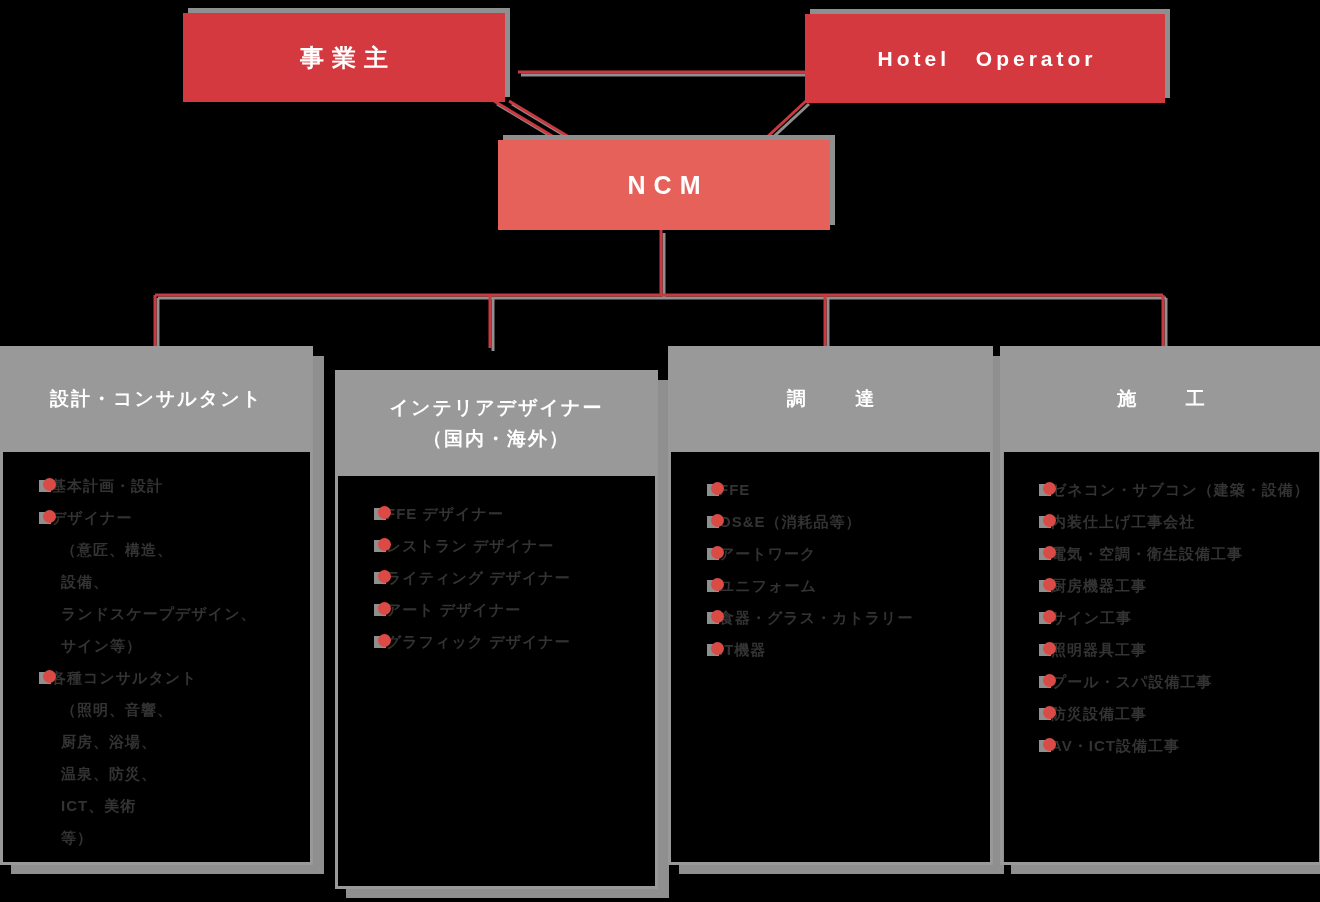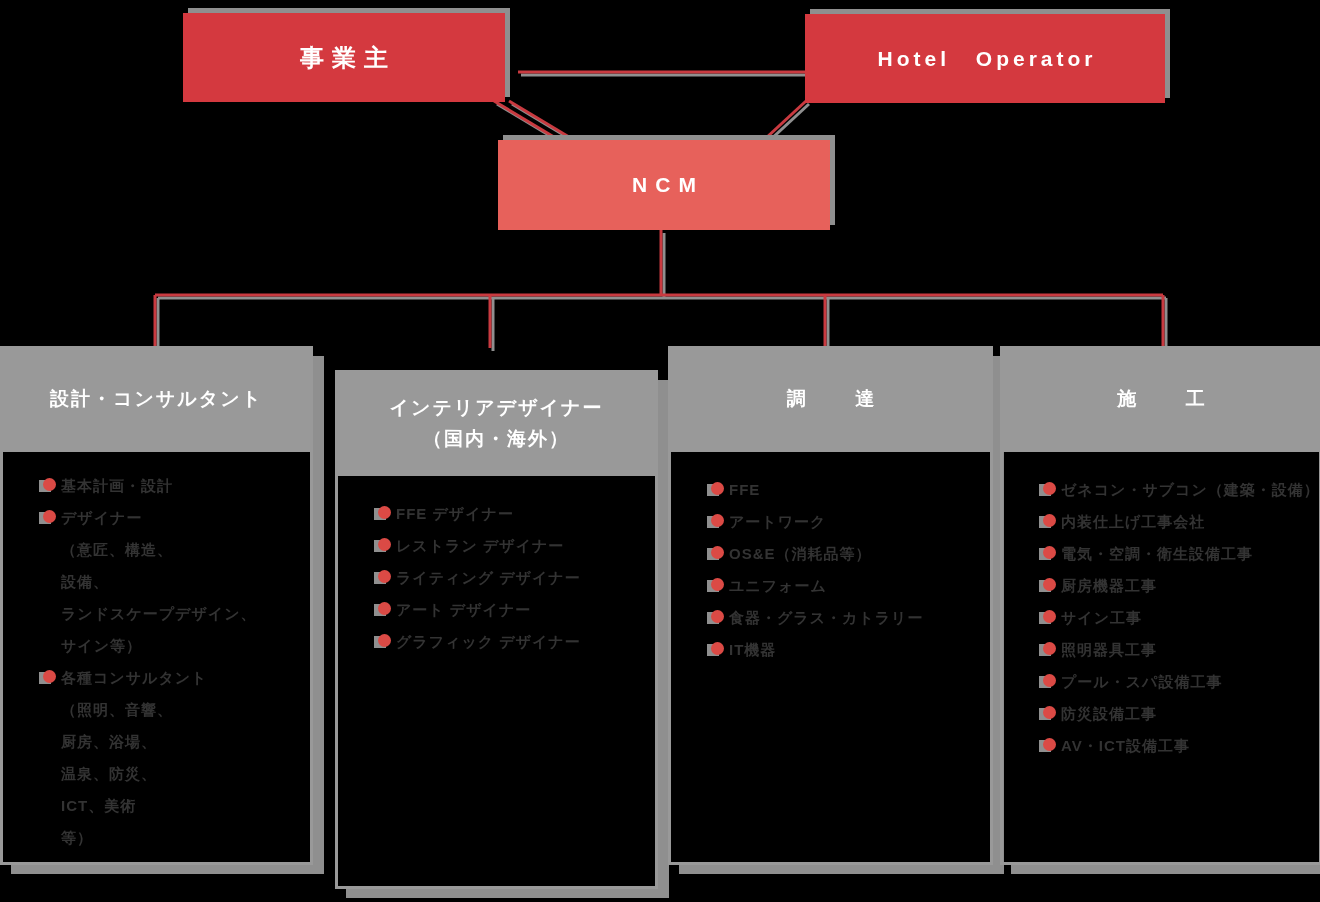--- a/index.html
+++ b/index.html
@@ -15,21 +15,21 @@
     box-shadow:5px -5px 0 #8F8F8F;
     display:flex;align-items:center;justify-content:center;
     color:#ffffff;font-weight:bold;
   }
   #box-owner{left:183px;top:13px;width:322px;font-size:24px;letter-spacing:8px;text-indent:8px;}
   #box-operator{left:805px;top:14px;width:360px;font-size:21px;letter-spacing:4px;word-spacing:16px;text-indent:4px;}
   #box-ncm{
     position:absolute;left:498px;top:140px;width:332px;height:90px;
     background:#E7615B;box-shadow:5px -5px 0 #8F8F8F;
     display:flex;align-items:center;justify-content:center;
-    color:#ffffff;font-weight:bold;font-size:21px;letter-spacing:8px;text-indent:8px;
+    color:#ffffff;font-weight:bold;font-size:25px;letter-spacing:8px;text-indent:8px;
   }
   
   #connectors{position:absolute;left:0;top:0;width:1320px;height:902px;pointer-events:none;}
   
   .col{
     position:absolute;top:347px;height:518px;
     border:3px solid #999999;border-top:none;
     box-shadow:11px 9px 0 #8F8F8F;
     box-sizing:border-box;
     background:transparent;
@@ -42,21 +42,21 @@
     height:106px;margin:-1px -3px 0 -3px;
     background:#999999;
     display:flex;flex-direction:column;align-items:center;justify-content:center;
     color:#ffffff;font-weight:bold;font-size:19px;letter-spacing:2px;
     line-height:1.65;text-align:center;
   }
   .col-header .wide{letter-spacing:2.6em;text-indent:2.6em;}
   .col-list{padding:22px 8px 0 36px;}
   #col-0 .col-list{padding-top:18px;}
   .row{
-    display:flex;gap:10px;
+    display:flex;
     color:#333333;font-size:15px;font-weight:bold;
     line-height:32px;letter-spacing:1px;
     white-space:nowrap;
   }
   .row.cont{padding-left:22px;}
   .marker{
     flex:none;position:relative;width:12px;height:12px;margin-top:10px;
     background:#8F8F8F;
   }
   .marker::after{
@@ -186,28 +186,28 @@
   <div class="col-header">
     <span class="wide">調達</span>
   </div>
   <div class="col-list">
     <div class="row">
         <span class="marker"></span>
         <span>FFE</span>
       </div>
     <div class="row">
         <span class="marker"></span>
+        <span>OS&amp;E（消耗品等）</span>
+      </div>
+    <div class="row">
+        <span class="marker"></span>
         <span>アートワーク</span>
       </div>
     <div class="row">
         <span class="marker"></span>
-        <span>OS&amp;E（消耗品等）</span>
-      </div>
-    <div class="row">
-        <span class="marker"></span>
         <span>ユニフォーム</span>
       </div>
     <div class="row">
         <span class="marker"></span>
         <span>食器・グラス・カトラリー</span>
       </div>
     <div class="row">
         <span class="marker"></span>
         <span>IT機器</span>
       </div>

